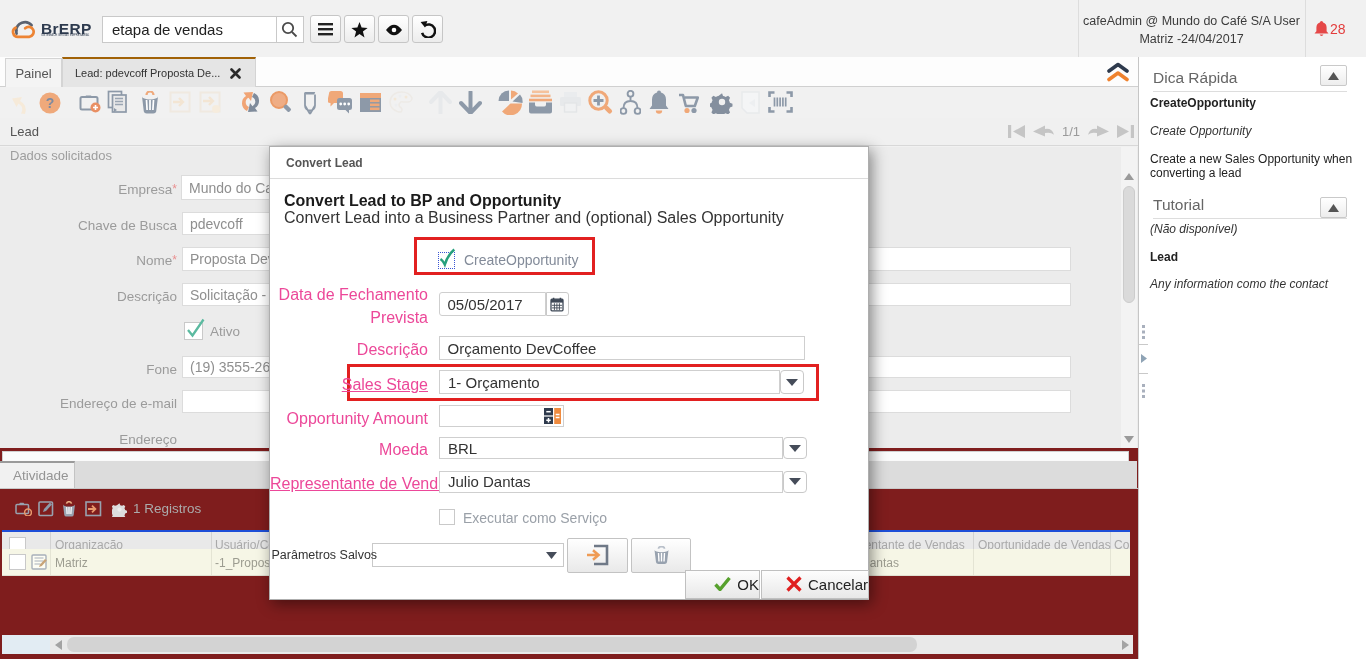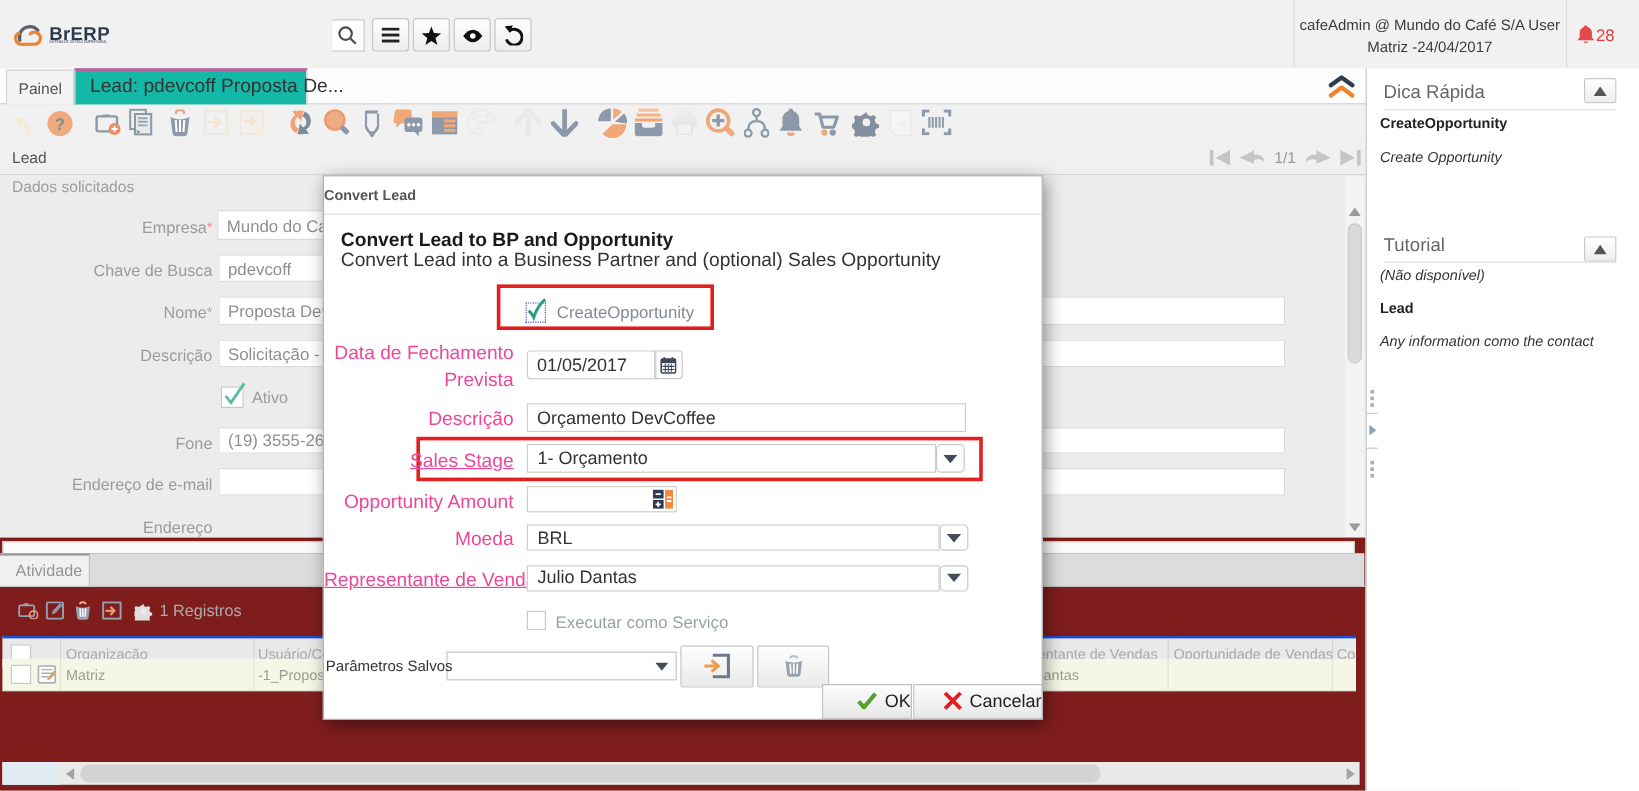--- a/index.html
+++ b/index.html
@@ -40,21 +40,21 @@
 .sbhead { position:absolute; left:3px; font-size:15.5px; color:#666; }
 .sbbtn { position:absolute; left:170px; width:27px; height:21px; border:1px solid #c9c9c9;
   border-radius:2px; background:linear-gradient(#fff,#ededed); }
 .sbbtn svg { display:block; margin:6px auto 0; }
 .sbhr { position:absolute; left:3px; width:194px; height:1px; background:#ddd; }
 .sbtext { position:absolute; left:0px; font-size:12px; color:#222; }
 
 #modal { position:absolute; left:269px; top:146px; width:600px; height:454px; background:#fff;
   border:1px solid #aeaeae; box-shadow:3px 4px 14px rgba(0,0,0,0.45); }
 #mtitle { position:absolute; left:0; top:0; width:100%; height:32px; border-bottom:1px solid #dcdcdc;
-  font-size:12px; font-weight:bold; color:#555; line-height:32px; padding-left:0; }
+  font-size:12px; font-weight:bold; color:#555; line-height:32px; padding-left:16px; }
 .mlbl { position:absolute; font-size:16px; color:#ec4899; text-align:right; white-space:nowrap; }
 .mfld { position:absolute; background:#fff; border:1px solid #cfcfcf; font-size:15px; color:#333;
   display:flex; align-items:center; padding-left:8px; white-space:nowrap; }
 .cbtn { position:absolute; background:#fff; border:1px solid #c9c9c9; border-radius:4px; }
 .cbtn svg { display:block; margin:auto; }
 .redbox { position:absolute; border:3px solid #e22020; }
 .bigbtn { position:absolute; background:linear-gradient(#ffffff,#e9e9e9); border:1px solid #c3c3c3;
   border-radius:2px; display:flex; align-items:center; justify-content:center; }
 .okbtn { position:absolute; background:linear-gradient(#fdfdfd,#e8e8e8); border:1px solid #c0c0c0;
   display:flex; align-items:center; justify-content:flex-end; font-size:15px; color:#222; gap:6px; }
@@ -63,20 +63,21 @@
 <body>
 <div id="header">
 
   <svg class="abs" style="left:11px;top:17px" width="29" height="23" viewBox="0 0 29 23">
     <path d="M5.2,14 A8.8,8.8 0 0 1 20.6,8.2 M5.6,13.2 q-0.6,1.8 0,3.4" fill="none" stroke="#5a6270" stroke-width="2.7" stroke-linecap="round"></path>
     <path d="M14.2,11.2 a5,5 0 1 1 4,8.6 l-11.3,0.1 a4.9,4.9 0 0 1 -2.3,-9.2" fill="none" stroke="#ed8434" stroke-width="2.7" stroke-linecap="round"></path>
   </svg>
   <div class="abs" style="left:41px;top:20px;font-size:15.5px;font-weight:bold;color:#2d3a4e;letter-spacing:0.3px">BrERP</div>
   <div class="abs" style="left:41px;top:33px;font-size:8px;color:#2d3a4e;white-space:nowrap;transform:scale(0.34,0.4);transform-origin:0 0">SISTEMA DE GESTAO EMPRESARIAL</div>
 
+  <div class="abs" style="left:102px;top:16px;width:175px;height:27px;background:#fff;border:1px solid #c9c9c9;font-size:15px;color:#222;line-height:25px;padding-left:9px">etapa de vendas</div>
   <div class="abs" style="left:277px;top:16px;width:27px;height:27px;background:#fff;border:1px solid #c9c9c9;border-left:none">
     <svg width="17" height="17" viewBox="0 0 17 17" style="margin:4px 0 0 4px">
       <circle cx="7" cy="7" r="5.2" fill="none" stroke="#4a4a4a" stroke-width="1.8"></circle>
       <line x1="11" y1="11" x2="15.5" y2="15.5" stroke="#4a4a4a" stroke-width="1.8"></line>
     </svg>
   </div>
 
   <div class="hbtn" style="left:310px">
     <svg width="15" height="13" viewBox="0 0 15 13" style="display:block;margin:7px auto 0">
       <rect x="0" y="0" width="15" height="2.4" fill="#222"></rect>
@@ -106,21 +107,21 @@
   <div class="abs" style="left:1078px;top:12px;width:227px;text-align:center;font-size:12.5px;color:#3c3c3c;line-height:18px;white-space:nowrap">cafeAdmin @ Mundo do Café S/A User<br>Matriz -24/04/2017</div>
 
   <svg class="abs" style="left:1314px;top:21px" width="15" height="16" viewBox="0 0 15 16">
     <path d="M7.5,0 a1.6,1.6 0 0 1 1.6,1.6 a5.1,5.1 0 0 1 3.5,4.8 v3.8 l1.9,2.4 h-14 l1.9,-2.4 v-3.8 a5.1,5.1 0 0 1 3.5,-4.8 a1.6,1.6 0 0 1 1.6,-1.6" fill="#e54848"></path>
     <path d="M5.6,13.5 a2,2 0 0 0 3.8,0 z" fill="#e54848"></path>
   </svg>
   <div class="abs" style="left:1330px;top:21px;font-size:14px;font-weight:normal;color:#e33c3c">28</div>
 </div>
 <div id="tabrow">
   <div class="tab" style="left:5px;width:57px;background:#f4f4f4;border:1px solid #d4d4d4;border-bottom:none;justify-content:center">Painel</div>
-  <div class="tab" style="left:62px;width:194px;background:#14b8a6;border:1px solid #d4d4d4;border-bottom:none;border-top:2px solid #ec4899;top:0;height:30px;padding-left:12px;color:#333;white-space:nowrap;font-size:16px">Lead: pdevcoff Proposta De...
+  <div class="tab" style="left:62px;width:194px;background:#e5e5e5;border:1px solid #d4d4d4;border-bottom:none;border-top:2px solid #a16207;top:0;height:30px;padding-left:12px;color:#333;white-space:nowrap;font-size:11px">Lead: pdevcoff Proposta De...
     <svg style="margin-left:10px" width="11" height="11" viewBox="0 0 11 11">
         <path d="M1.5,1.5 L9.5,9.5 M9.5,1.5 L1.5,9.5" stroke="#2b2b2b" stroke-width="2.6" stroke-linecap="round"></path>
       </svg>
   </div>
   <svg class="abs" style="left:1107px;top:5px" width="22" height="21" viewBox="0 0 22 21">
     <path d="M2,9 L11,2.5 L20,9" fill="none" stroke="#2e3a4d" stroke-width="3.6" stroke-linecap="round" stroke-linejoin="round"></path>
     <path d="M2,17.5 L11,11 L20,17.5" fill="none" stroke="#ef822e" stroke-width="3.6" stroke-linecap="round" stroke-linejoin="round"></path>
   </svg>
 </div>
 <div id="toolbar">
@@ -398,20 +399,21 @@
 <div id="sidebar">
   <div class="sbhead" style="top:12px">Dica Rápida</div>
   <div class="sbbtn" style="top:8px">
       <svg width="11" height="8" viewBox="0 0 11 8">
         <path d="M5.5,0 L11,8 H0 z" fill="#555"></path>
       </svg>
     </div>
   <div class="sbhr" style="top:34px"></div>
   <div class="sbtext" style="top:39px;font-weight:bold">CreateOpportunity</div>
   <div class="sbtext" style="top:67px;font-style:italic;color:#333">Create Opportunity</div>
+  <div class="sbtext" style="top:95px;width:206px;font-size:12px;line-height:14px">Create a new Sales Opportunity when converting a lead</div>
   <div class="sbhead" style="top:139px">Tutorial</div>
   <div class="sbbtn" style="top:140px">
       <svg width="11" height="8" viewBox="0 0 11 8">
         <path d="M5.5,0 L11,8 H0 z" fill="#555"></path>
       </svg>
     </div>
   <div class="sbhr" style="top:161px"></div>
   <div class="sbtext" style="top:165px;font-style:italic;color:#333">(Não disponível)</div>
   <div class="sbtext" style="top:193px;font-weight:bold">Lead</div>
   <div class="sbtext" style="top:220px;font-style:italic;color:#333">Any information como the contact</div>
@@ -423,21 +425,21 @@
 
   <div class="redbox" style="left:143.5px;top:90px;width:181px;height:38px"></div>
   <div class="abs" style="left:167.5px;top:104.5px;width:17px;height:17px;background:#fff;border:1px dotted #3a55d4"></div>
   <svg class="abs" style="left:166px;top:96px" width="26" height="27" viewBox="0 0 26 27">
     <path d="M4.5,16 q2.5,1.5 4.3,5.5 q3,-9.5 9.5,-15" fill="none" stroke="#27a07d" stroke-width="2.5"></path>
   </svg>
   <div class="abs" style="left:194px;top:105px;font-size:14px;color:#838b99">CreateOpportunity</div>
 
   <div class="mlbl" style="left:0;width:158px;top:139px">Data de Fechamento</div>
   <div class="mlbl" style="left:0;width:158px;top:162px">Prevista</div>
-  <div class="mfld" style="left:168.5px;top:145px;width:107px;height:24px;border-radius:3px 0 0 3px">01/05/2017</div>
+  <div class="mfld" style="left:168.5px;top:145px;width:107px;height:24px;border-radius:3px 0 0 3px">05/05/2017</div>
   <div class="cbtn" style="left:275.5px;top:145px;width:23px;height:24px;border-radius:0 3px 3px 0;display:flex">
     <svg width="14" height="15" viewBox="0 0 14 15">
       <rect x="1" y="2.2" width="12" height="11.6" rx="1" fill="#fff" stroke="#3e4856" stroke-width="1.3"></rect>
       <rect x="1" y="2.2" width="12" height="3.4" fill="#3e4856"></rect>
       <path d="M3.6,0.8 v2.2 M10.4,0.8 v2.2" stroke="#3e4856" stroke-width="1.5"></path>
       <path d="M2,8.3 h10 M2,10.9 h10 M4.4,6.2 v7 M6.9,6.2 v7 M9.4,6.2 v7" stroke="#3e4856" stroke-width="0.9"></path>
     </svg>
   </div>
 
   <div class="mlbl" style="left:0;width:158px;top:194px">Descrição</div>

